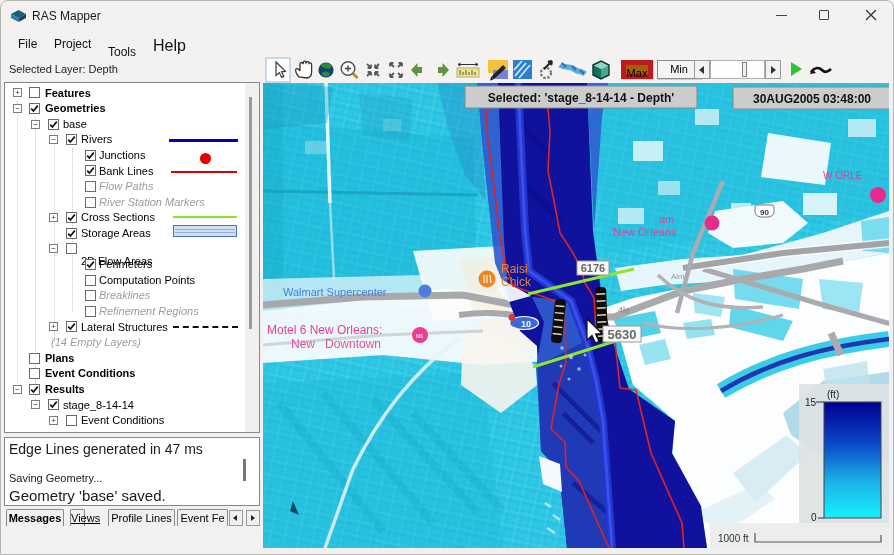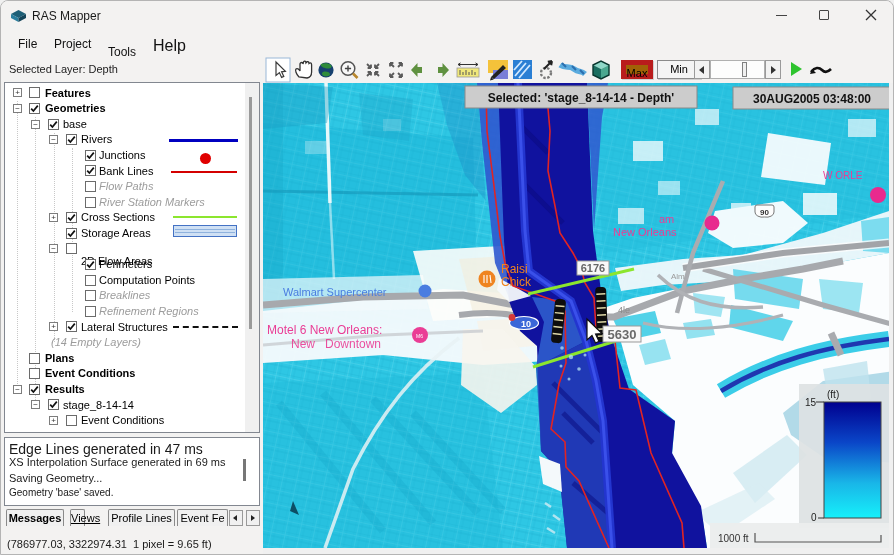--- a/index.html
+++ b/index.html
@@ -203,33 +203,31 @@
 <div class="abs" style="left:168px;top:138px;width:69px;height:2.5px;background:#0000c0;"></div>
 <div class="abs" style="left:199px;top:151.5px;width:11px;height:11px;border-radius:50%;background:#e00000;"></div>
 <div class="abs" style="left:170px;top:169.5px;width:66px;height:2px;background:#d40000;"></div>
 <div class="abs" style="left:172px;top:215px;width:64px;height:2px;background:#8ce62e;"></div>
 <div class="abs" style="left:172px;top:224px;width:64px;height:12px;background:#cfe0f4;border:1.5px solid #4472c4;"></div>
 <div class="abs" style="left:174px;top:228px;width:60px;height:1px;background:#8fb2dd;"></div>
 <div class="abs" style="left:174px;top:231px;width:60px;height:1px;background:#8fb2dd;"></div>
 <div class="abs" style="left:172px;top:325px;width:65px;height:0;border-top:2.5px dashed #111;"></div>
 <div class="abs" style="left:3px;top:436px;width:256px;height:69px;background:#fff;border:1px solid #828790;"></div>
 <div class="abs" style="left:8px;top:440px;font-size:14px;color:#1a1a1a;white-space:nowrap;">Edge Lines generated in 47 ms</div>
-<div class="abs" style="left:8px;top:455px;font-size:11px;color:#1a1a1a;white-space:nowrap;">XS Interpolation Surface generated in 69 ms</div>
 <div class="abs" style="left:8px;top:471px;font-size:11px;color:#1a1a1a;white-space:nowrap;">Saving Geometry...</div>
-<div class="abs" style="left:8px;top:486px;font-size:10px;color:#1a1a1a;white-space:nowrap;">Geometry 'base' saved.</div>
+<div class="abs" style="left:8px;top:486px;font-size:15px;color:#1a1a1a;white-space:nowrap;">Geometry 'base' saved.</div>
 <div class="abs" style="left:242px;top:458px;width:3px;height:22px;background:#777;"></div>
 <div class="tabbtn" style="left:5px;top:508px;width:58px;font-weight:bold;">Messages</div>
 <div class="tabbtn" style="left:69px;top:508px;width:15px;text-decoration:underline;">Views</div>
 <div class="tabbtn" style="left:107px;top:508px;width:67px;">Profile Lines</div>
 <div class="tabbtn" style="left:176px;top:508px;width:51px;">Event Fe</div>
 <div class="abs" style="left:228px;top:509px;width:14px;height:16px;background:#f0f0f0;border:1px solid #999;"></div>
 <div class="abs" style="left:232px;top:514px;width:0;height:0;border:3.5px solid transparent;border-right:4.5px solid #222;border-left:none;"></div>
 <div class="abs" style="left:245px;top:509px;width:14px;height:16px;background:#f0f0f0;border:1px solid #999;"></div>
 <div class="abs" style="left:250px;top:514px;width:0;height:0;border:3.5px solid transparent;border-left:4.5px solid #222;border-right:none;"></div>
-<div class="abs" style="left:6px;top:537px;font-size:11px;color:#1a1a1a;">(786977.03, 3322974.31&nbsp; 1 pixel = 9.65 ft)</div>
 
  <svg class="abs" style="left:262px;top:82px" width="626" height="465" viewBox="0 0 626 465">
   <defs>
    <linearGradient id="ramp" x1="0" y1="0" x2="0" y2="1">
     <stop offset="0" stop-color="#00008f"></stop>
           <stop offset="0.35" stop-color="#0a46c8"></stop>
     <stop offset="0.7" stop-color="#19b6e8"></stop>
           <stop offset="1" stop-color="#16f0fa"></stop>
    </linearGradient>
    <pattern id="grid" width="14" height="14" patternUnits="userSpaceOnUse" patternTransform="rotate(12)">

